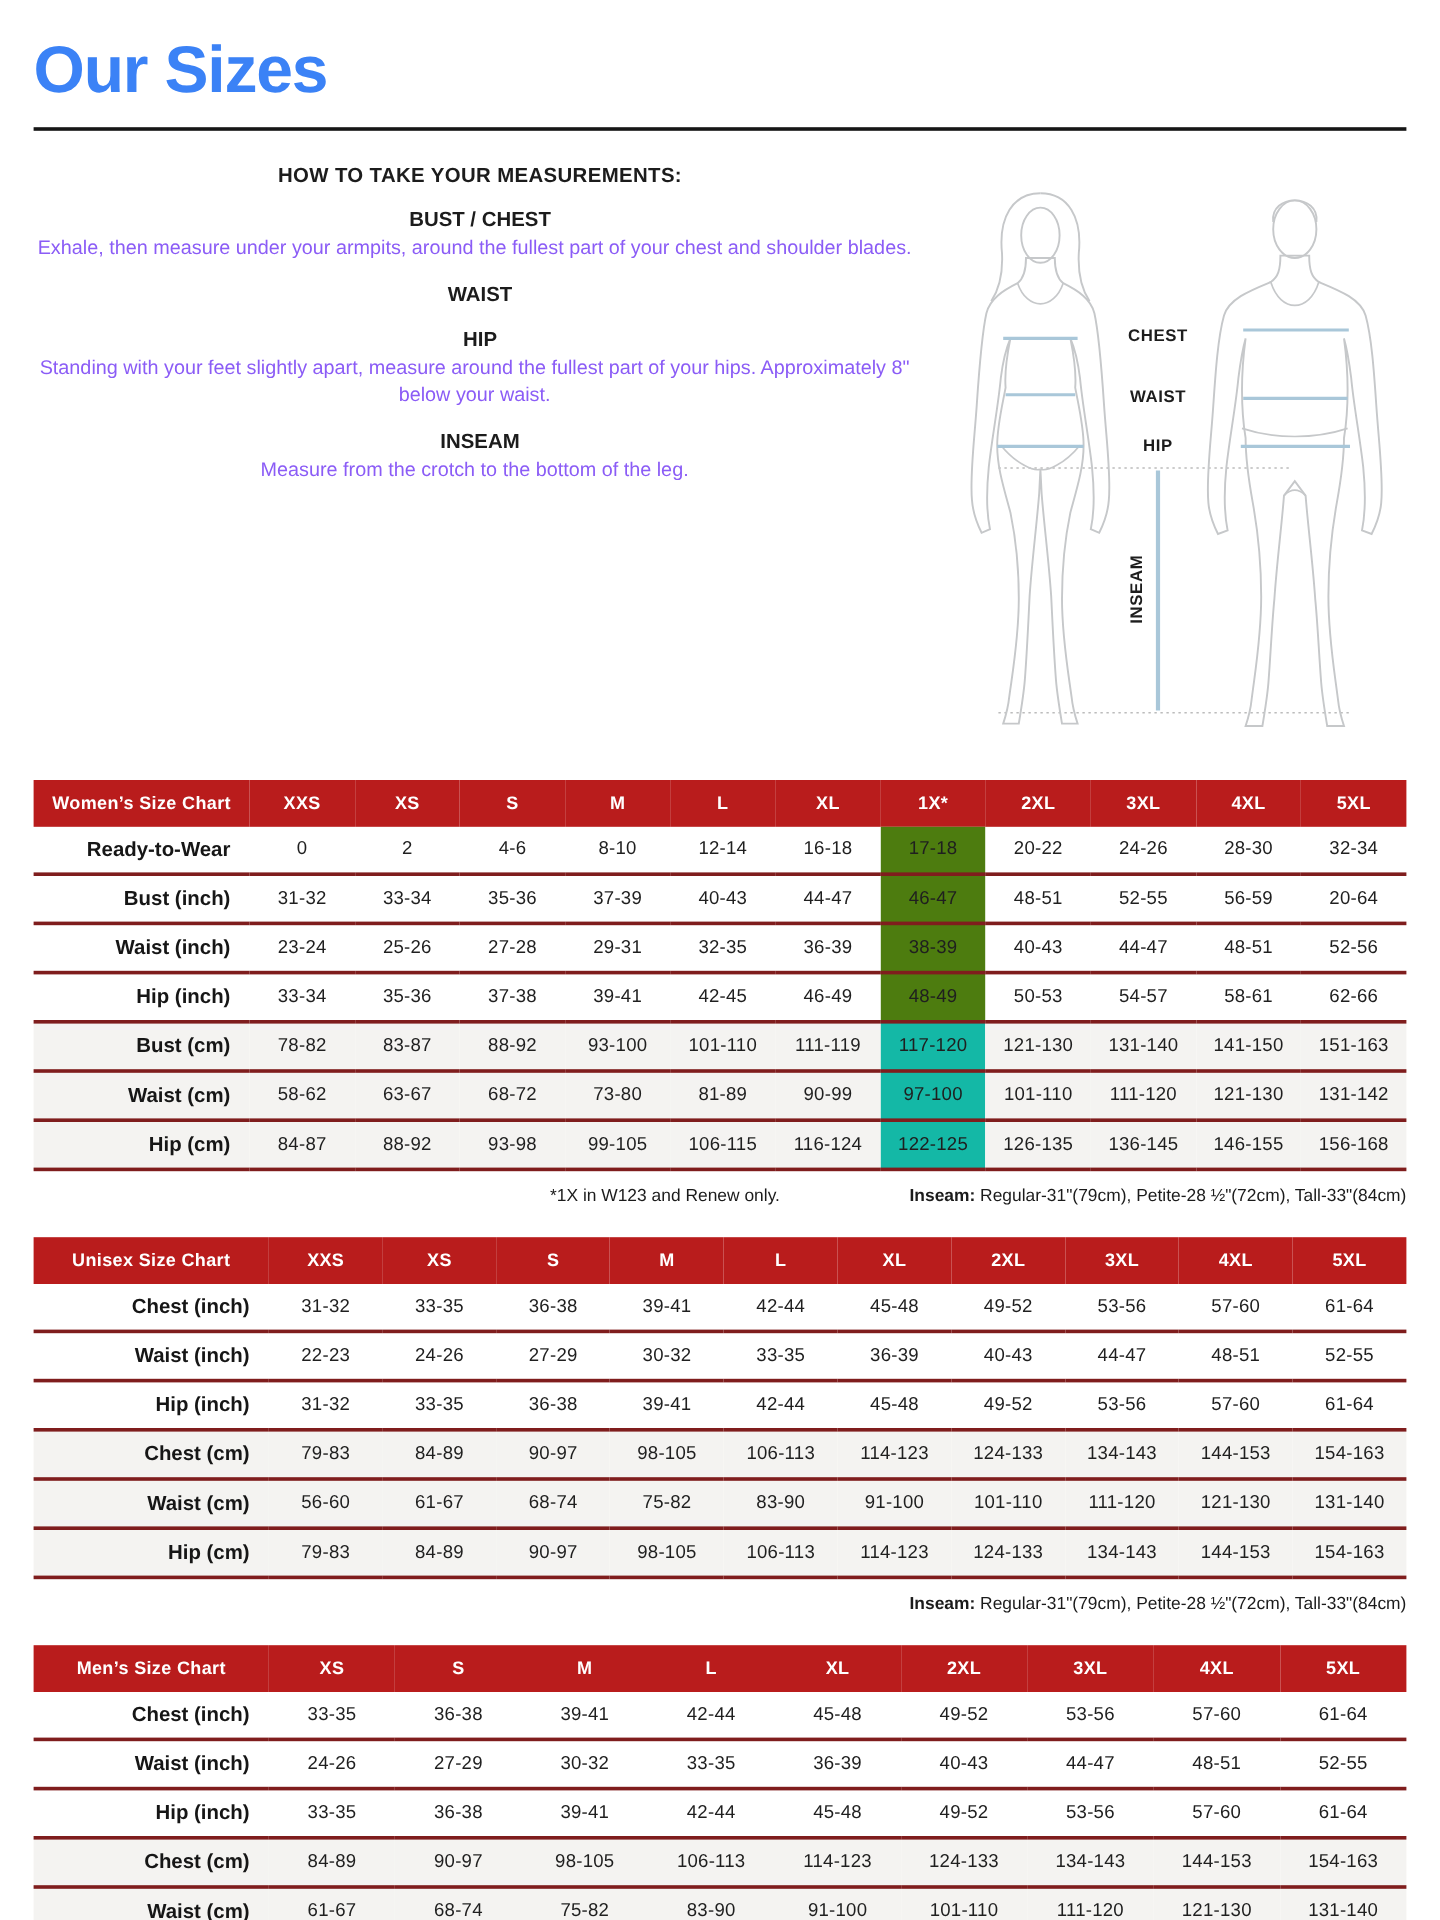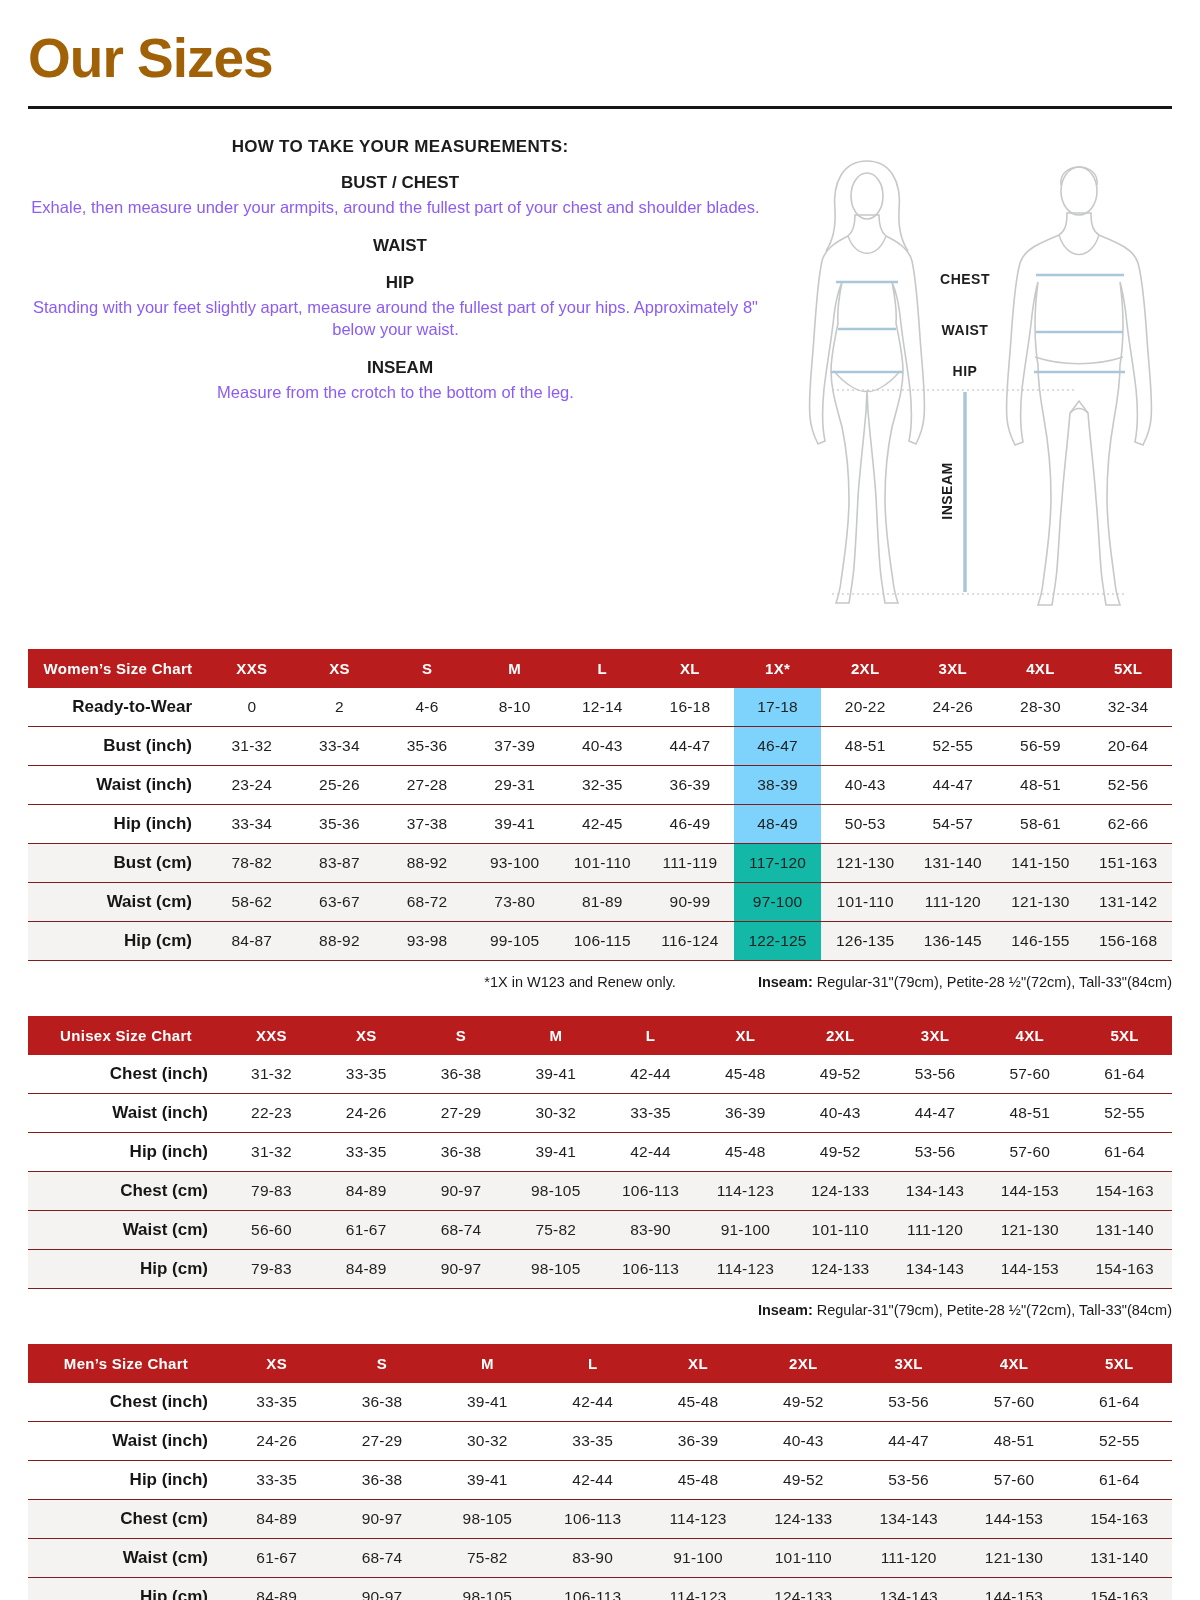--- a/index.html
+++ b/index.html
@@ -1,40 +1,40 @@
 <!DOCTYPE html>
 <html><head>
 <meta charset="utf-8">
 <style>
   html,body{margin:0;padding:0;background:#fff;}
   body{width:1200px;font-family:"Liberation Sans", sans-serif;color:#1c1c1c;}
   .page{padding:18px 28px 24px;}
-  .page-title{font-size:55px;font-weight:800;letter-spacing:-1px;margin:8px 0 16px;color:#a16207;}
+  .page-title{font-size:55px;font-weight:800;letter-spacing:-1px;margin:8px 0 16px;color:#3b82f6;}
   .rule{border:none;border-top:3px solid #161616;margin:0 0 28px;}
   .content{display:flex;align-items:flex-start;}
   .instructions{width:748px;text-align:center;}
   .instructions-heading{font-size:17px;font-weight:700;letter-spacing:.3px;margin:0 0 16px;}
   .section{margin-bottom:17px;}
   .section-title{font-size:17px;font-weight:700;margin:0 0 4px;}
   .section-body{font-size:16.5px;line-height:1.33;margin:0;color:#8b5cf6;max-width:735px;}
   .figure-wrap{width:400px;margin-left:auto;margin-top:2px;}
   
   #tables{margin-top:14px;}
   .table-block{margin-top:26px;}
   table{border-collapse:collapse;width:1144px;table-layout:fixed;}
   thead th{background:#b91c1c;color:#fff;font-size:15px;font-weight:700;height:37px;letter-spacing:.3px;}
   thead th.title-cell{font-size:15px;}
-  tbody tr{border-bottom:1px solid #7f1d1d;}
+  tbody tr{border-bottom:3px solid #7f1d1d;}
   tbody th,tbody td{height:36px;vertical-align:middle;}
   tbody th.row-label{text-align:right;padding-right:16px;font-weight:700;font-size:17px;color:#161616;}
   tbody td{text-align:center;font-size:15.5px;color:#1f1f1f;letter-spacing:.2px;}
   tr.shaded th,tr.shaded td{background:#f4f3f1;}
-  td.hl{background:#7dd3fc;}
+  td.hl{background:#4d7c0f;}
   tr.shaded td.hl{background:#14b8a6;}
-  .footnote{display:flex;justify-content:flex-end;gap:82px;width:1144px;margin-top:13px;font-size:14.5px;color:#1b1b1b;}
+  .footnote{display:flex;justify-content:flex-end;gap:108px;width:1144px;margin-top:13px;font-size:14.5px;color:#1b1b1b;}
   .footnote b{font-weight:700;}
   
   .fig-outline{fill:none;stroke:#c6c8ca;stroke-width:1.6;}
   .fig-garment{fill:none;stroke:#c6c8ca;stroke-width:1.4;}
   .measure-line{stroke:#a9c7d9;stroke-width:2.6;}
   .inseam-line{stroke:#a9c7d9;stroke-width:3.5;}
   .dotted-line{stroke:#bcbcbc;stroke-width:1.2;stroke-dasharray:2,3;}
   .diagram-label{font-family:"Liberation Sans",sans-serif;font-size:14px;font-weight:700;fill:#1d1d1d;letter-spacing:.5px;}
 </style>
 </head>

